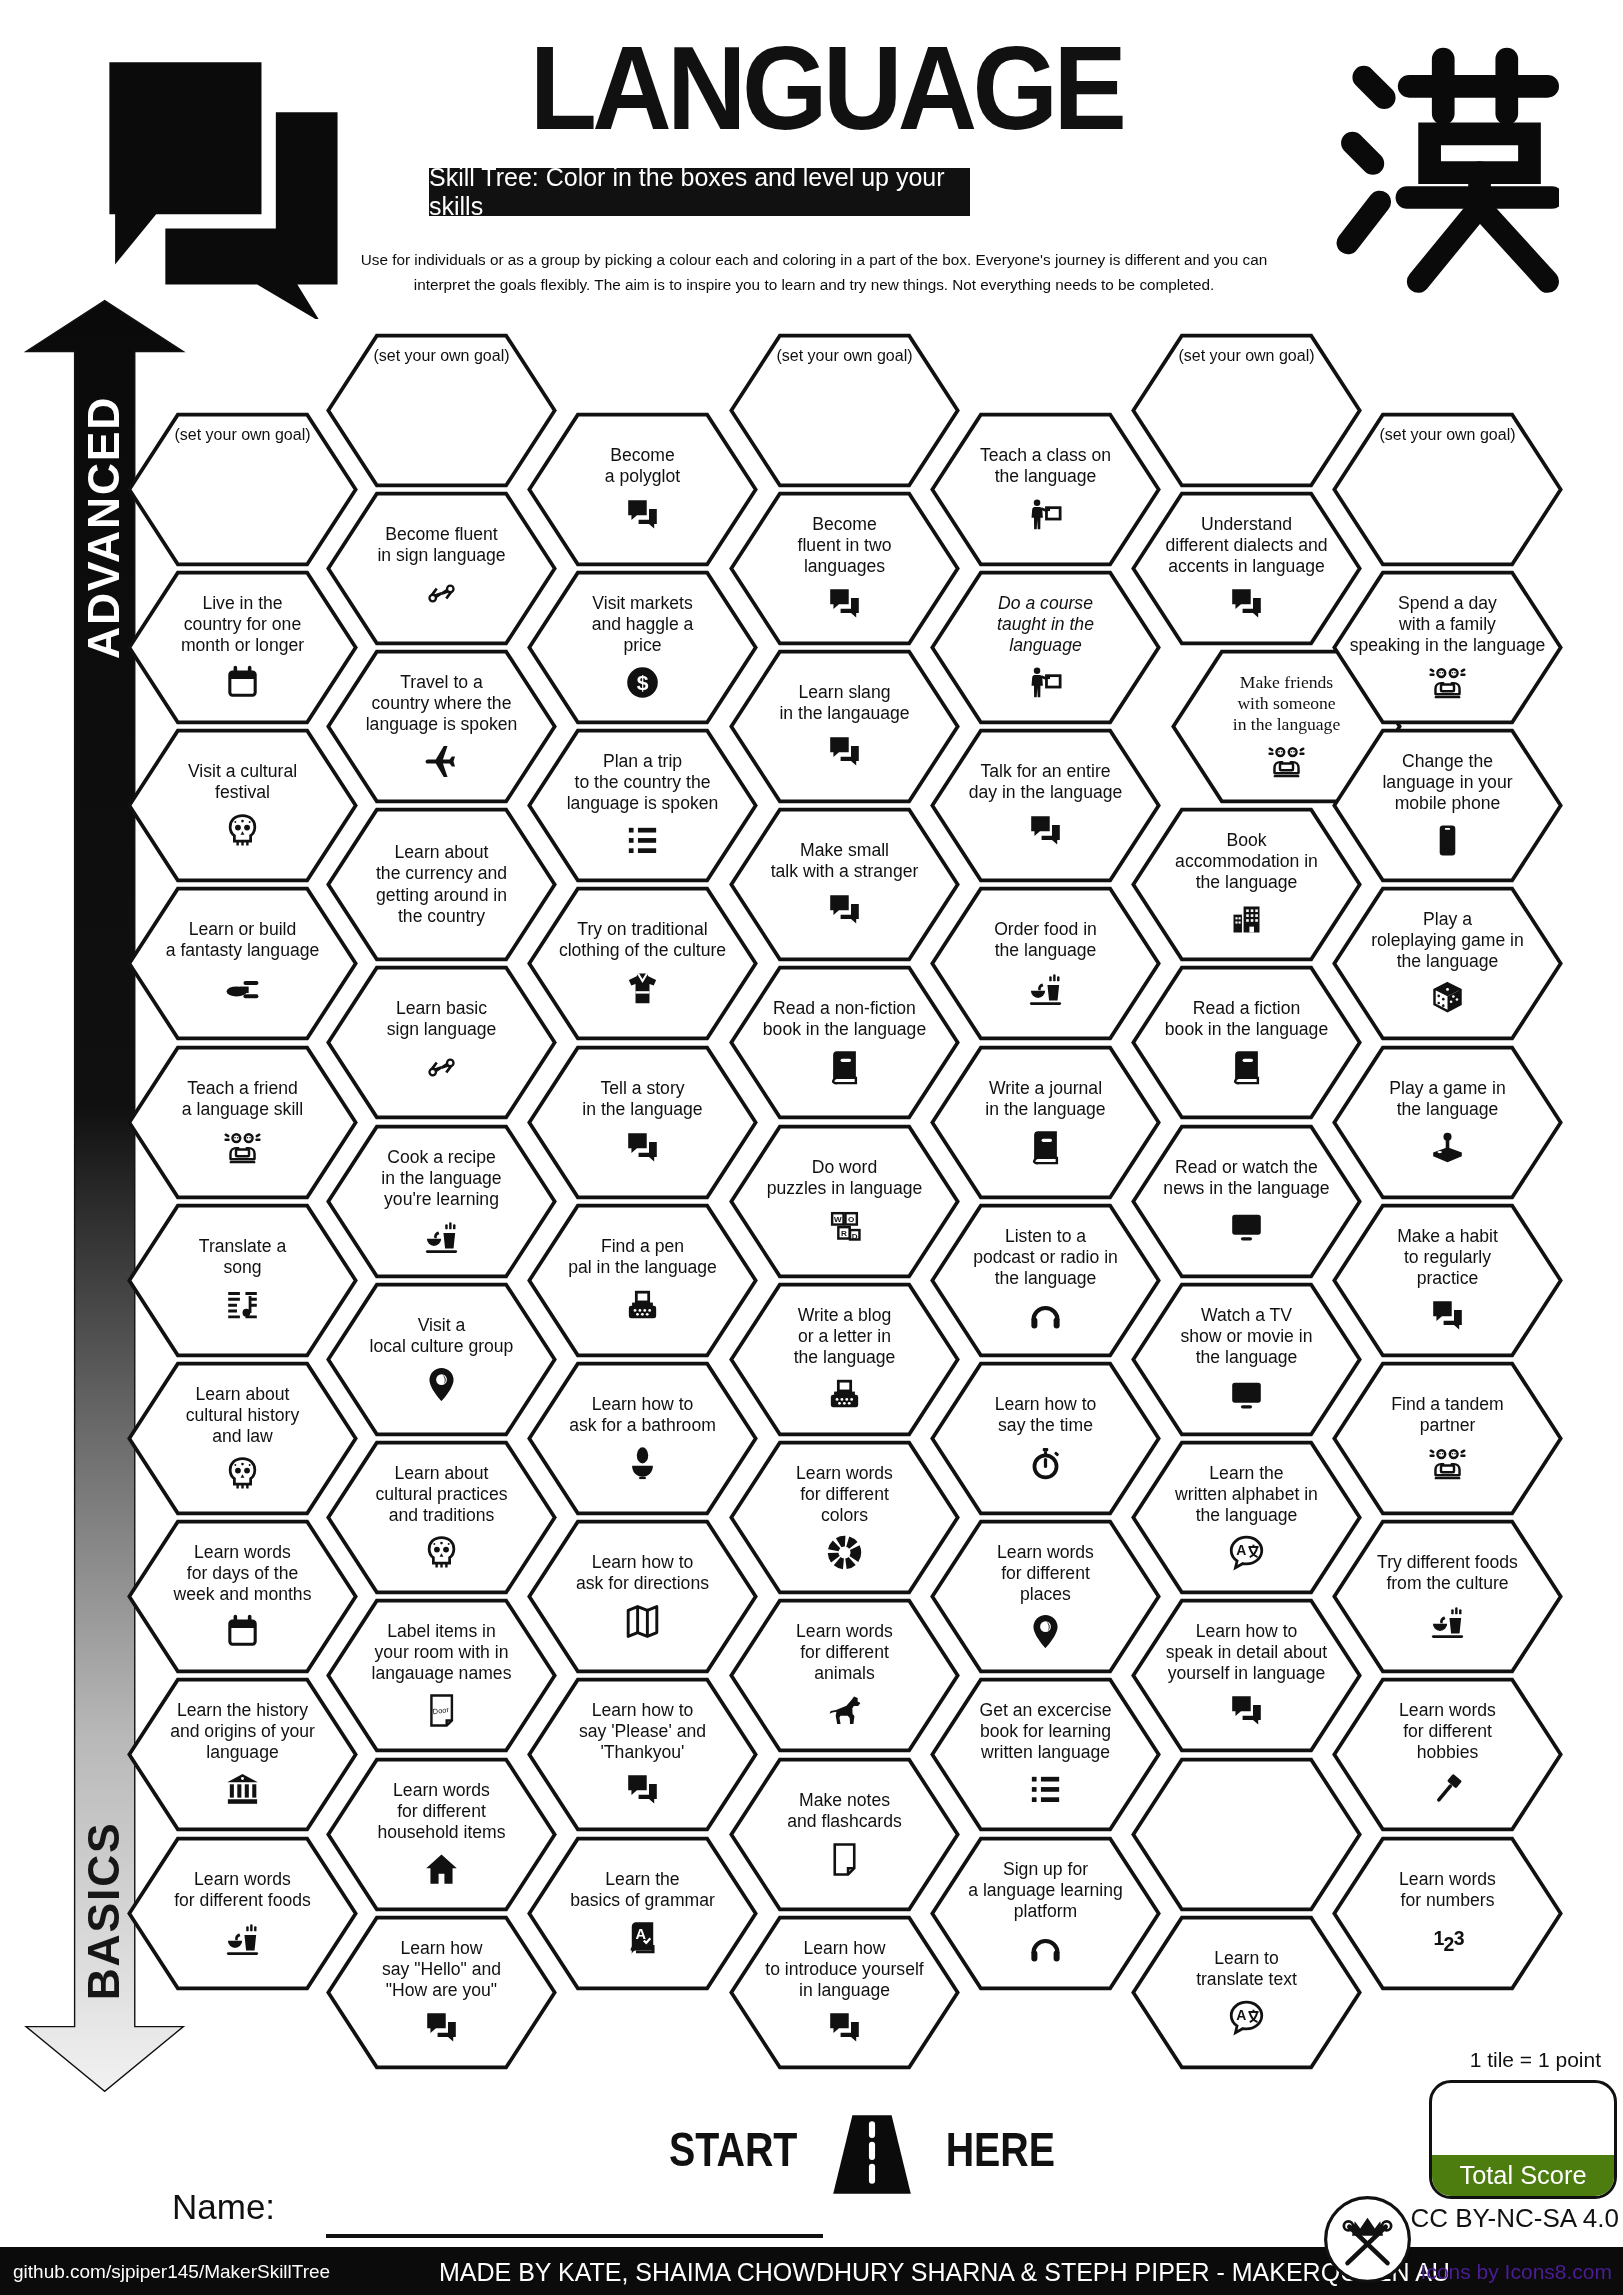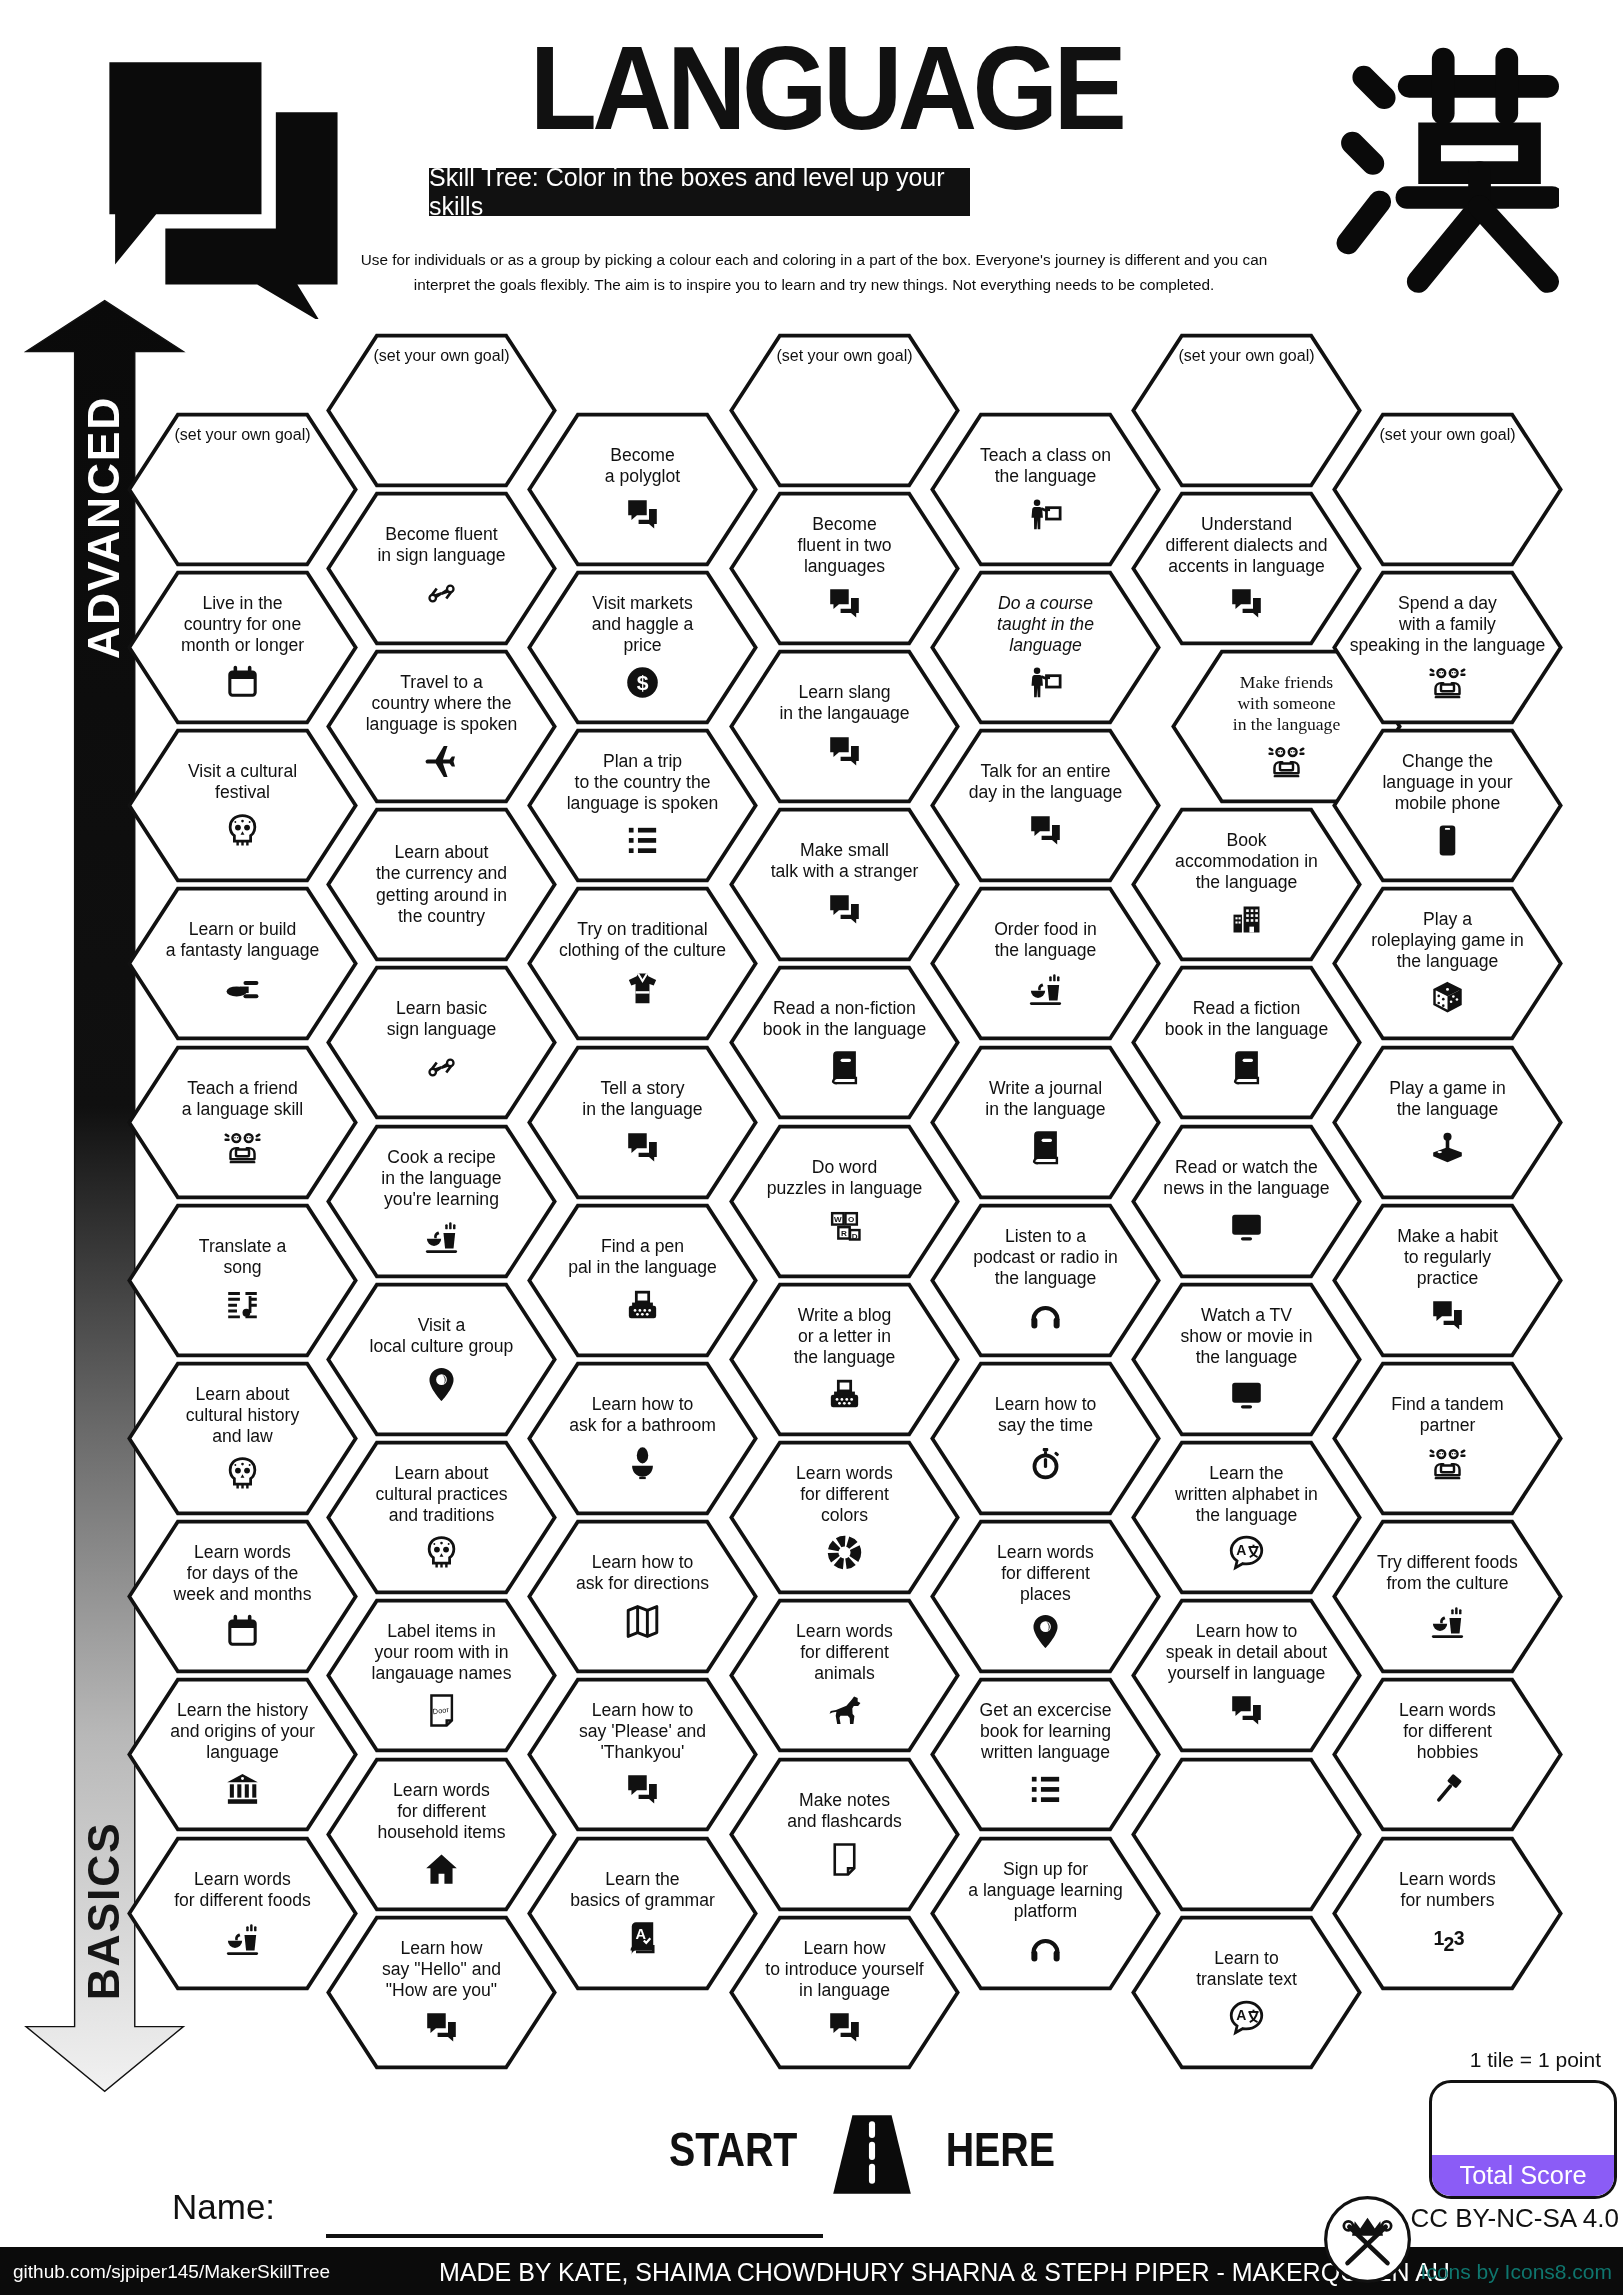--- a/index.html
+++ b/index.html
@@ -25,26 +25,26 @@
   .hex-icon{line-height:0;}
   .hex-icon svg{width:39px;height:39px;fill:#111;}
   
   .start-text{top:2122px;font-size:48px;font-weight:700;transform:scaleX(.82);transform-origin:center;white-space:nowrap;}
   .name-label{left:172px;top:2187px;font-size:35px;}
   .name-line{left:326px;top:2234px;width:497px;height:4.2px;background:#111;}
   .tile-note{left:1397px;top:2048px;width:204px;text-align:right;font-size:21px;}
   .score-box{left:1429px;top:2080px;width:188px;height:119px;border:3.7px solid #111;border-radius:22px;
        overflow:hidden;display:flex;flex-direction:column;background:#fff;box-sizing:border-box;}
   .score-space{flex:1;}
-  .score-bar{height:41px;background:#8b5cf6;color:#fff;display:flex;align-items:center;justify-content:center;font-size:25.4px;}
+  .score-bar{height:41px;background:#4d7c0f;color:#fff;display:flex;align-items:center;justify-content:center;font-size:25.4px;}
   .cc-text{left:1388px;top:2203px;width:231px;text-align:right;font-size:26px;white-space:nowrap;}
   .footer-bar{left:0;top:2247px;width:1623px;height:48px;background:#0b0b0b;color:#fff;}
   .footer-left{left:13px;top:2261px;font-size:19px;color:#fff;}
   .footer-center{left:439px;top:2258px;width:786px;text-align:center;font-size:25px;color:#fff;white-space:nowrap;}
-  .footer-right{left:1406px;top:2260px;width:206px;text-align:right;font-size:21px;color:#0f766e;}
+  .footer-right{left:1406px;top:2260px;width:206px;text-align:right;font-size:21px;color:#4c1d95;}
   .mq-logo{left:1322px;top:2194px;}
 </style>
 </head>
 <body>
 
 <div class="page">
 
   <svg class="abs" style="left:69px;top:32px;" width="296" height="287" viewBox="0 0 100 100">
     <path d="M32 28h60v60h-14l8 13-22-13H32z" fill="#0b0b0b"></path>
     <path d="M10 8h58v58H30l-18 22v-22h-2z" fill="#0b0b0b" stroke="#fff" stroke-width="5"></path>

